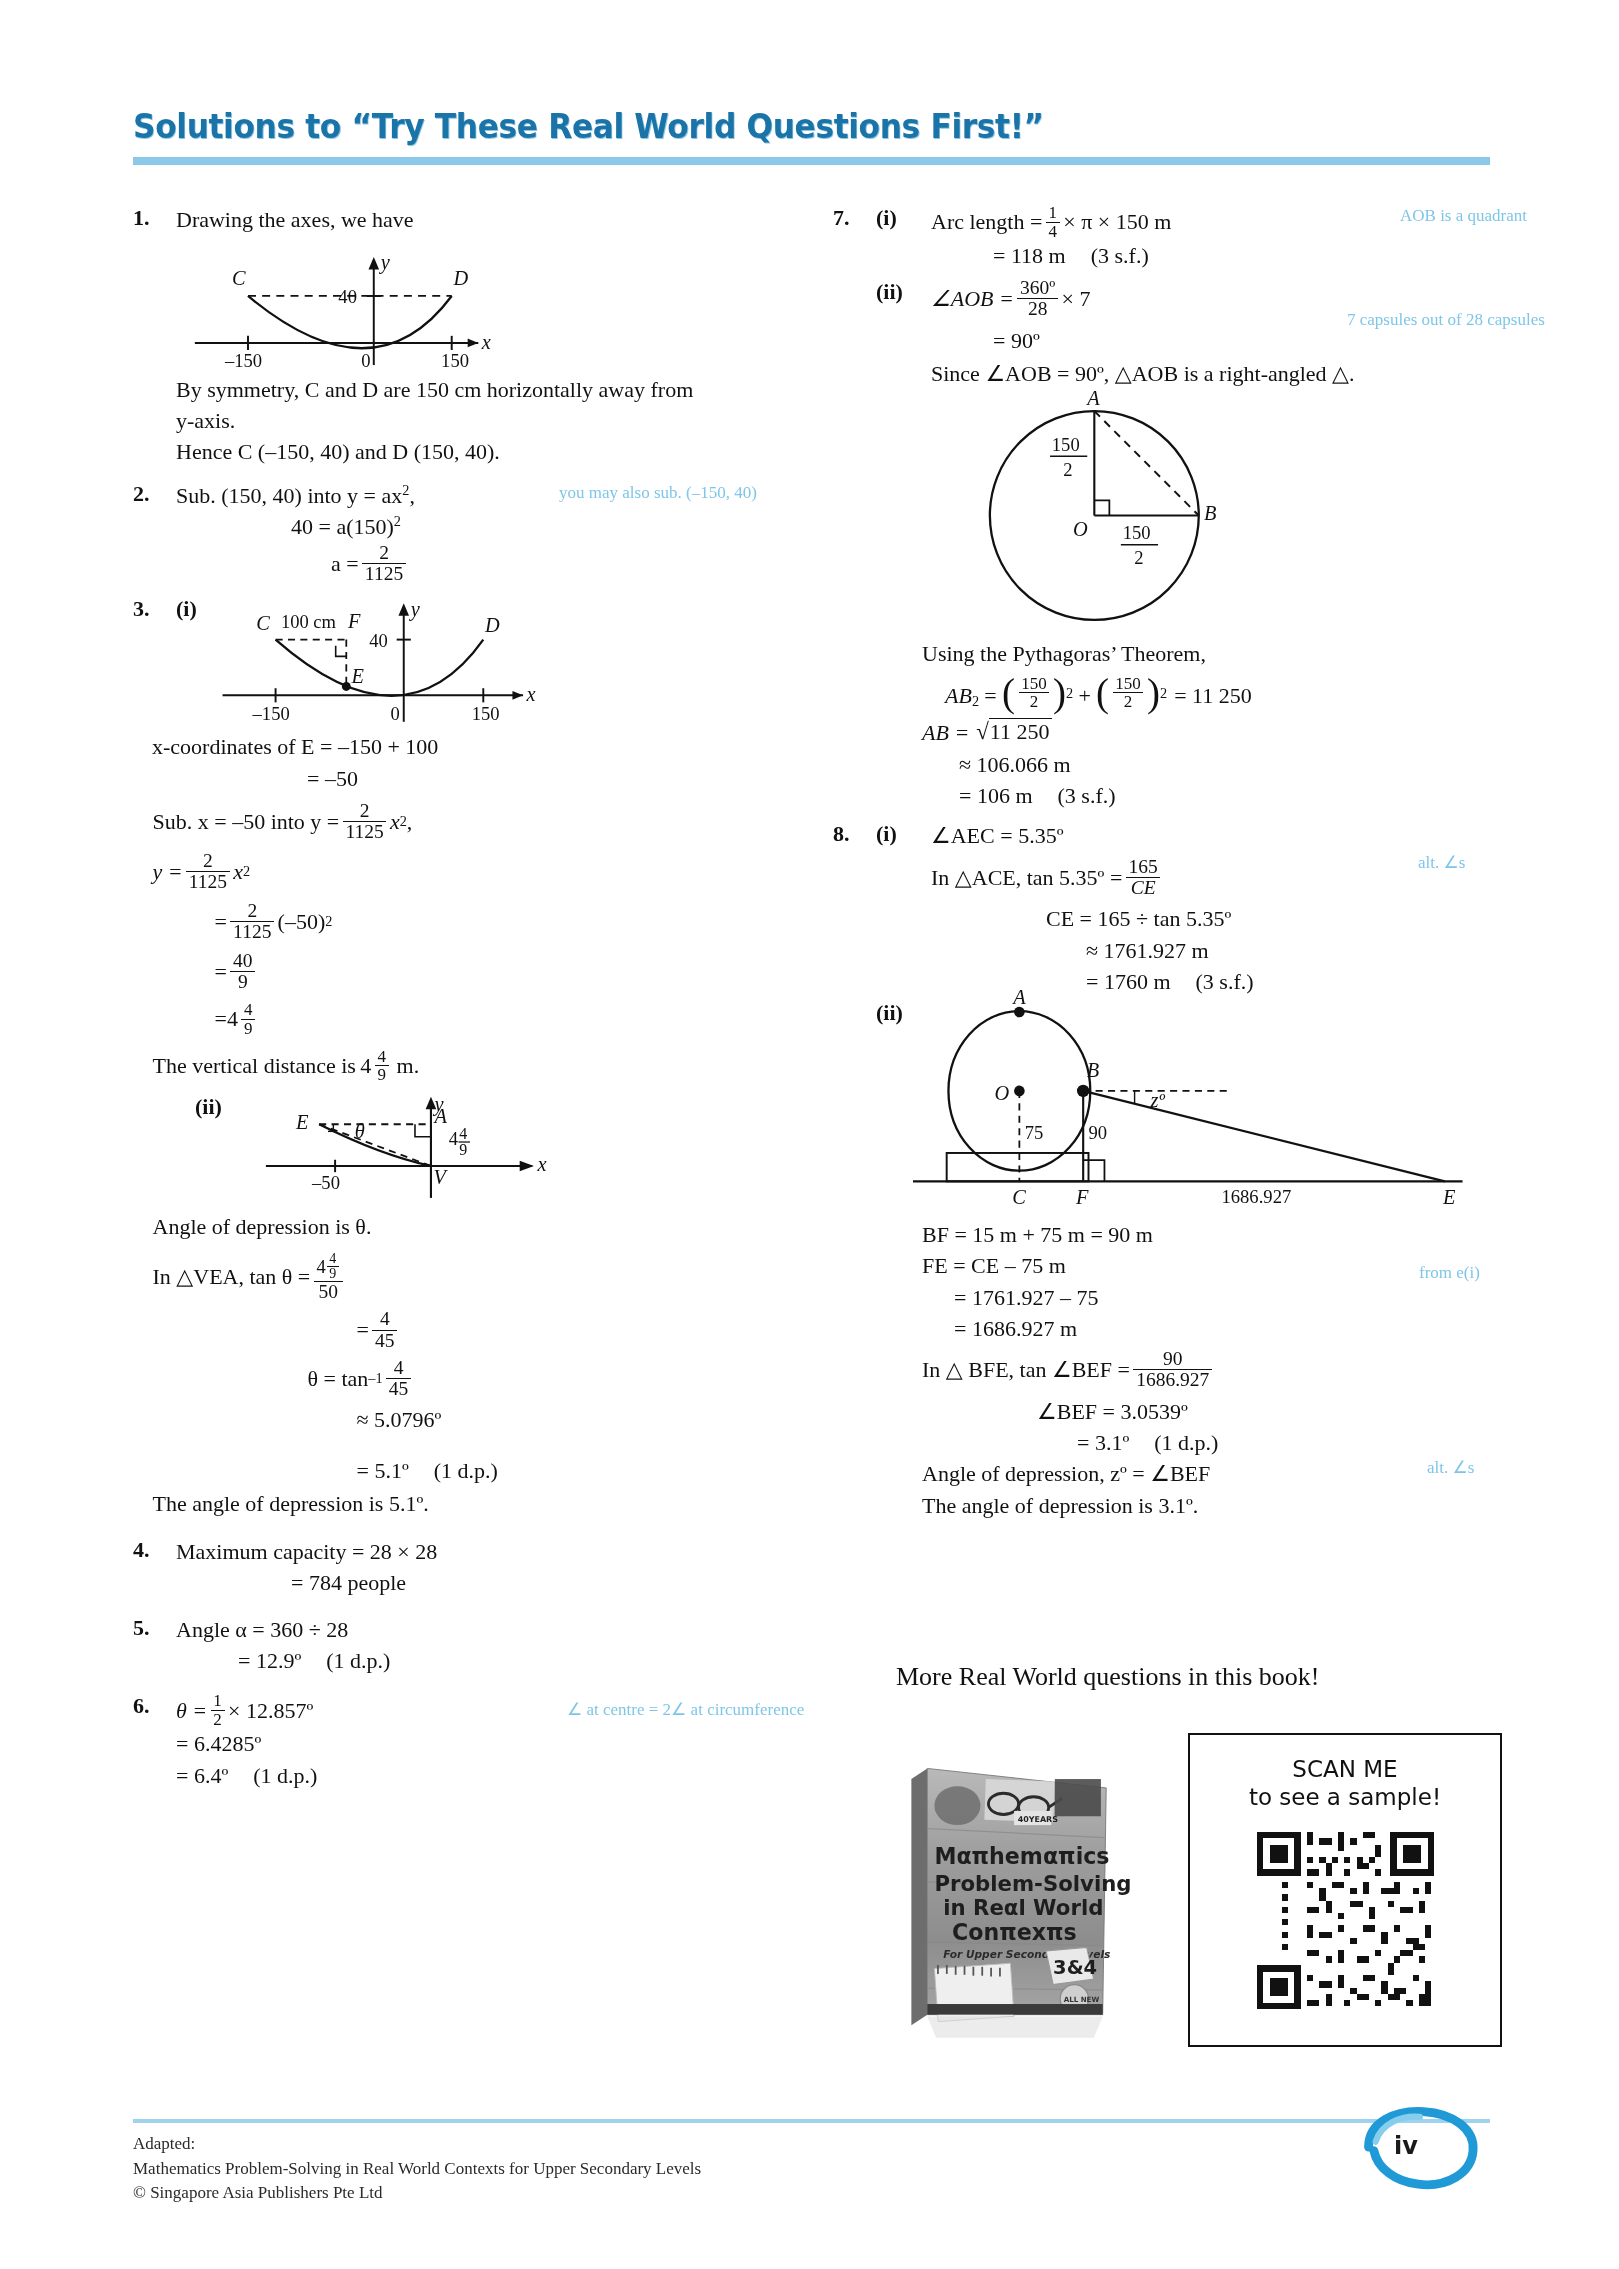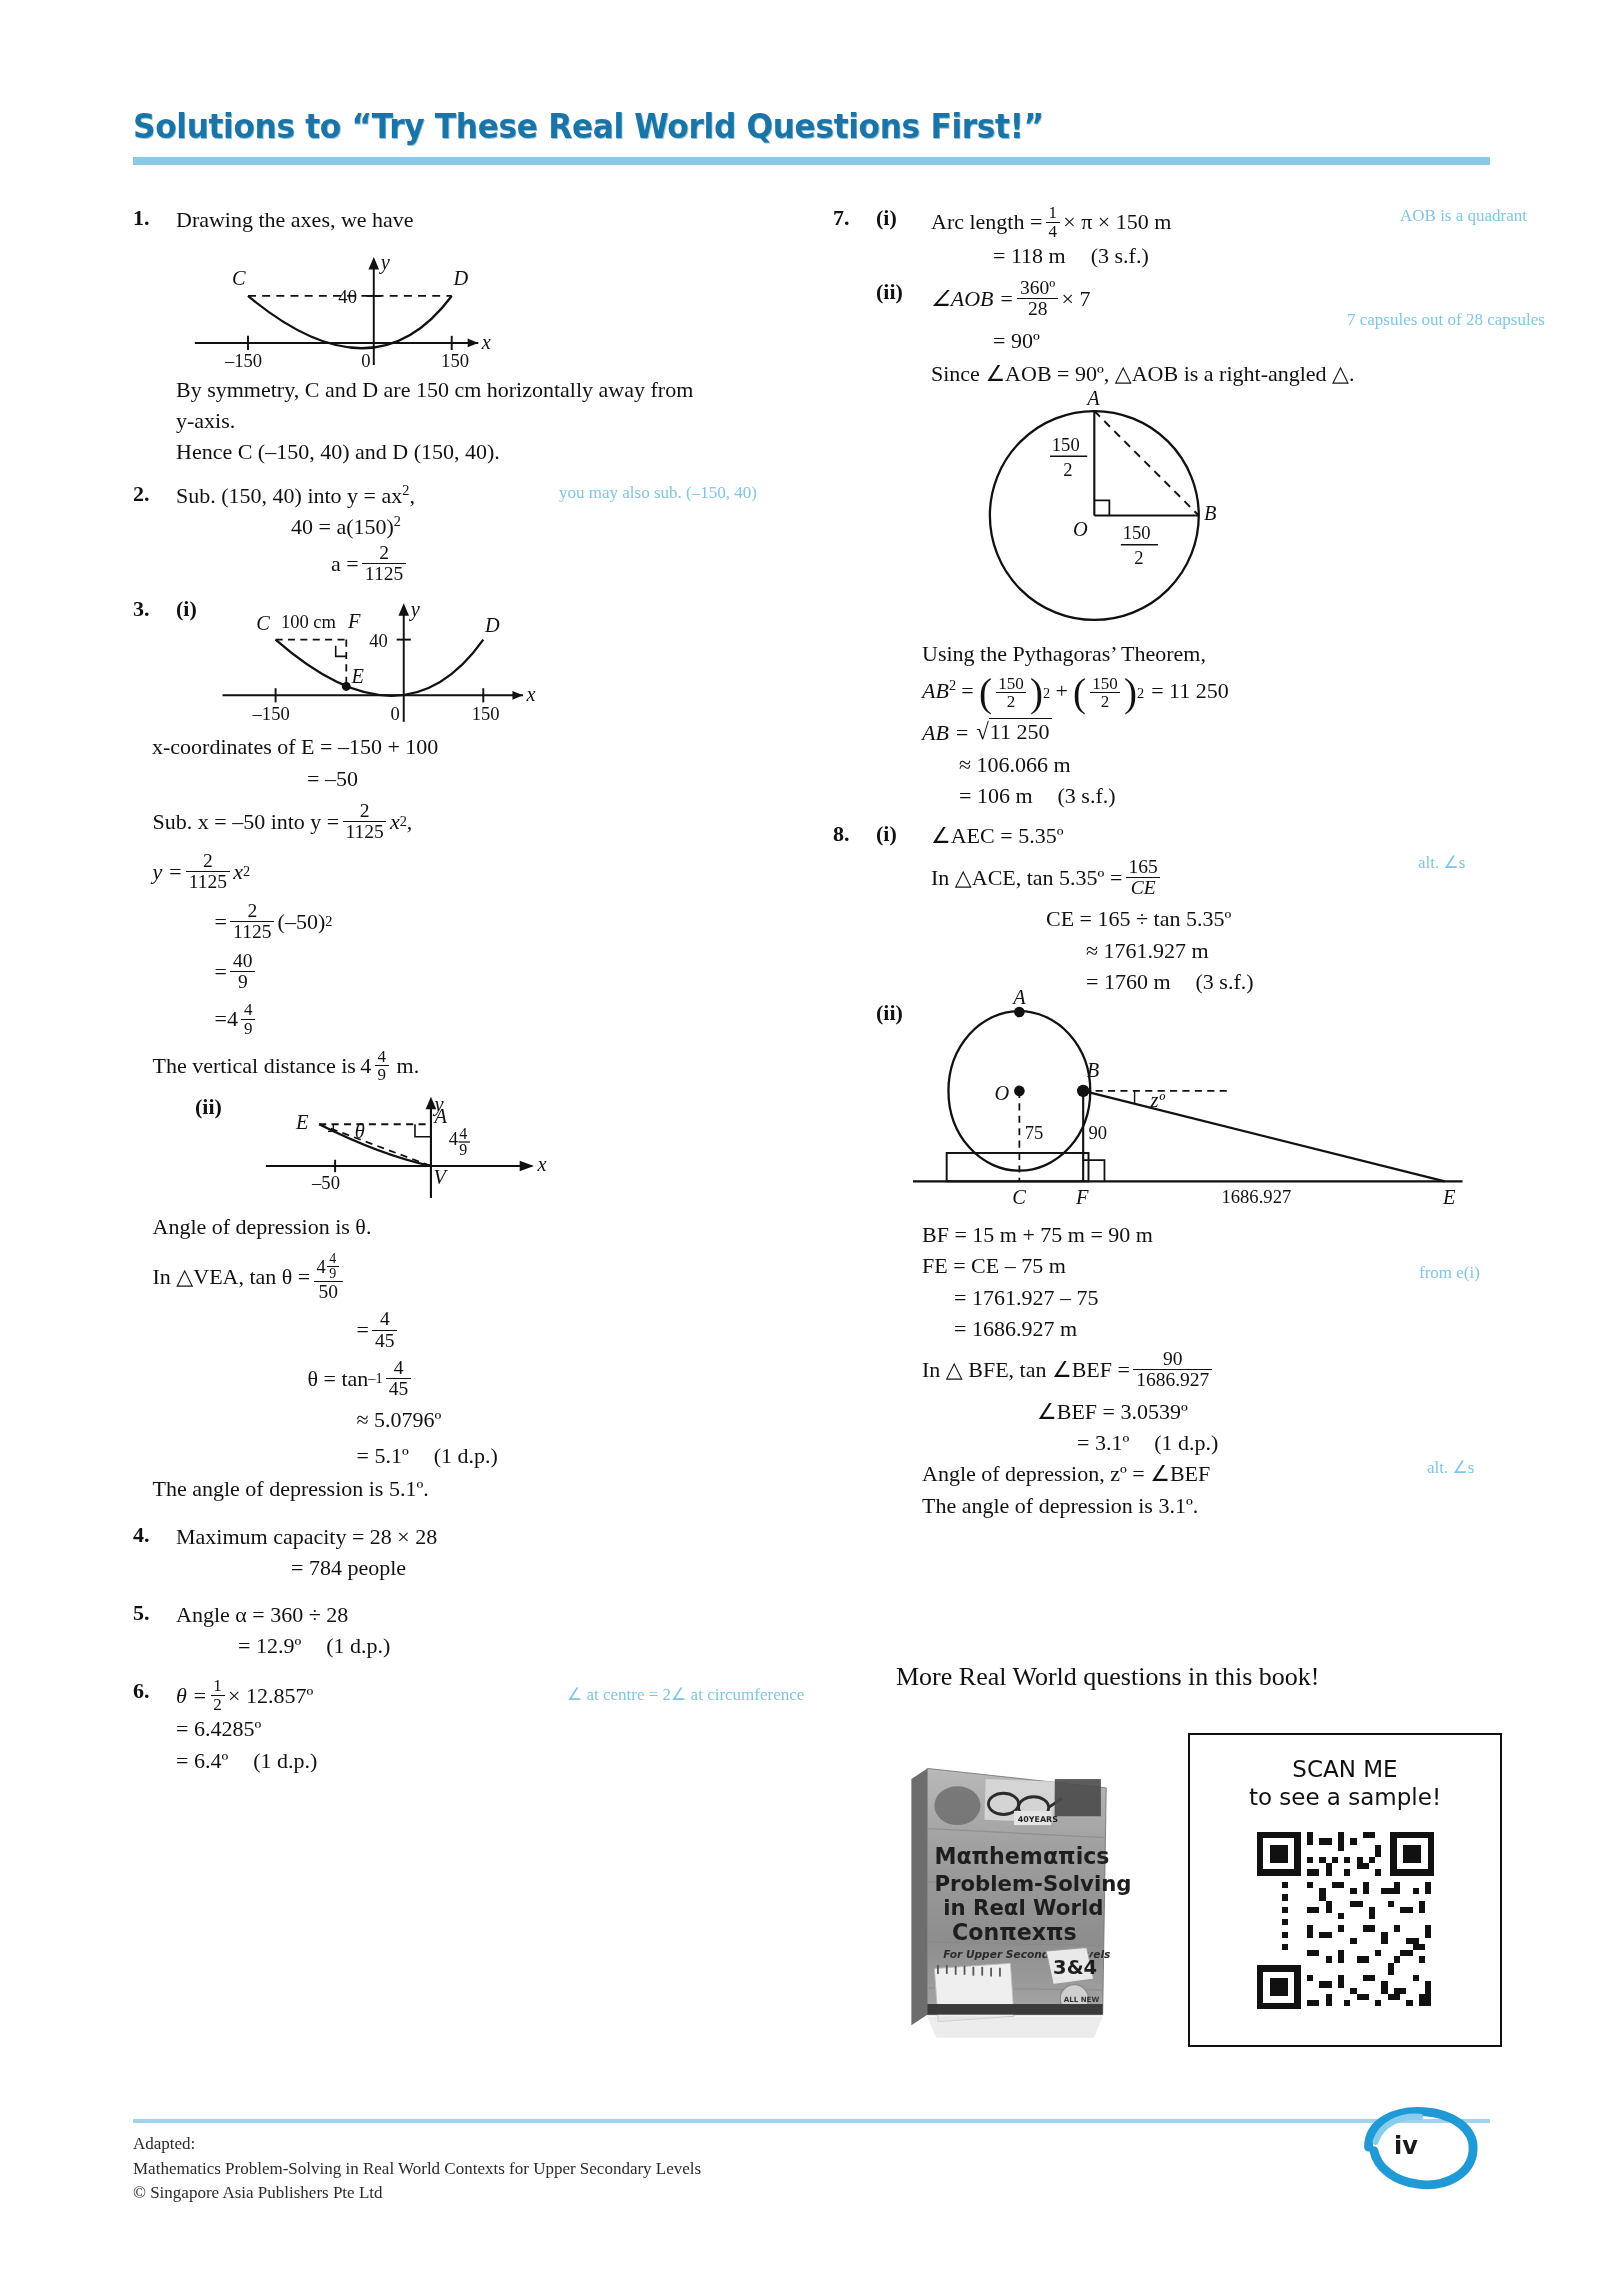--- a/index.html
+++ b/index.html
@@ -359,21 +359,21 @@
         <span>θ = tan</span>
           <span class="sup">–1</span>
         <span class="frac">
           <span class="n">4</span>
           <span class="d">45</span>
         </span>
       </div>
 
       <div class="line ind5" style="margin-top:5.3px;">≈ 5.0796º</div>
 
-      <div class="line ind5" style="margin-top:5px;">
+      <div class="line ind5" style="margin-top:20px;">
         <span>= 5.1º</span>
         <span style="margin-left:19.5px;">(1 d.p.)</span>
       </div>
 
       <div class="line ind1" style="margin-top:1.8px;">The angle of depression is 5.1º.</div>
     </div>
 
     <div class="item" style="margin-top:16px;">
       <div class="num">4.</div>
       <div class="body">
@@ -474,21 +474,21 @@
 
         <text class="lbl-n" x="152" y="162">150</text>
         <line x1="150" y1="168" x2="192" y2="168" stroke="#111" stroke-width="1.6"></line>
         <text class="lbl-n" x="165" y="190">2</text>
       </svg>
     </div>
 
     <div style="margin-left:89px; margin-top:3.5px;">
       <div class="line">Using the Pythagoras’ Theorem,</div>
 
-      <div class="line" style="display:flex;align-items:flex-start;margin-top:5.3px;">
+      <div class="line" style="display:flex;align-items:flex-end;margin-top:5.3px;margin-left:23px;">
         <span class="it">AB</span>
           <span class="sup">2</span>
         <span style="margin:0 5.3px;">=</span>
         <span style="display:inline-flex;align-items:center;">
           <span style="font-size:39px;line-height:0.9;">(</span>
           <span class="frac sm">
             <span class="n">150</span>
             <span class="d">2</span>
           </span>
           <span style="font-size:39px;line-height:0.9;">)</span>

